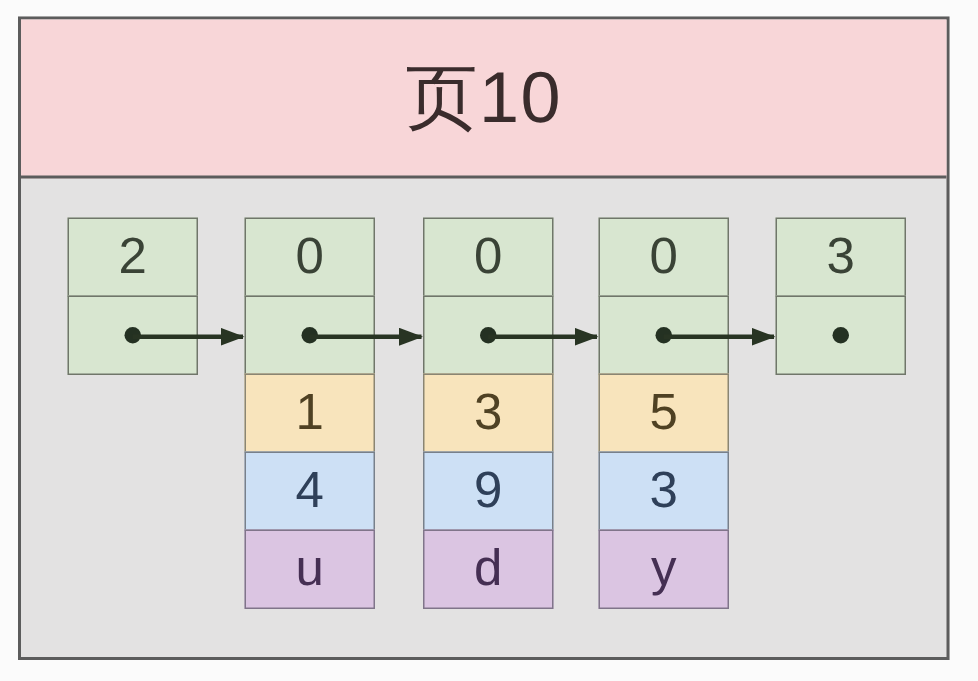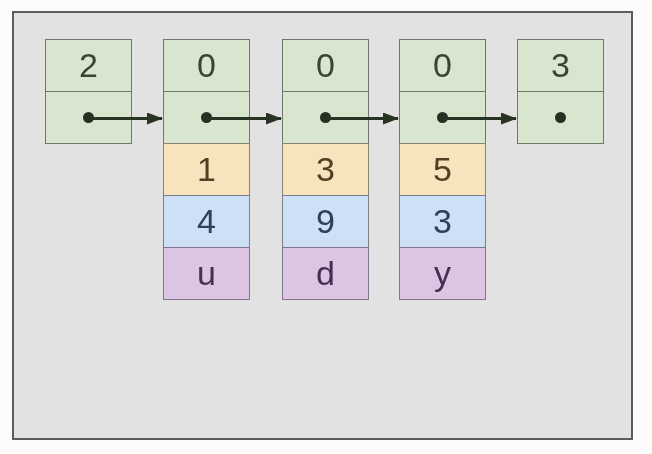--- a/index.html
+++ b/index.html
@@ -73,20 +73,23 @@
     width: 617px;
     height: 319px;
     pointer-events: none;
     z-index: 5;
   }
 </style>
 </head>
 <body>
 
 <div class="frame">
+  <div class="page-header">
+    <span class="page-title">页10</span>
+  </div>
 
   <div class="records">
 
     <div class="node" style="left:31px">
       <div class="cell green">2</div>
       <div class="cell green">
         <span class="dot"></span>
       </div>
     </div>
 

